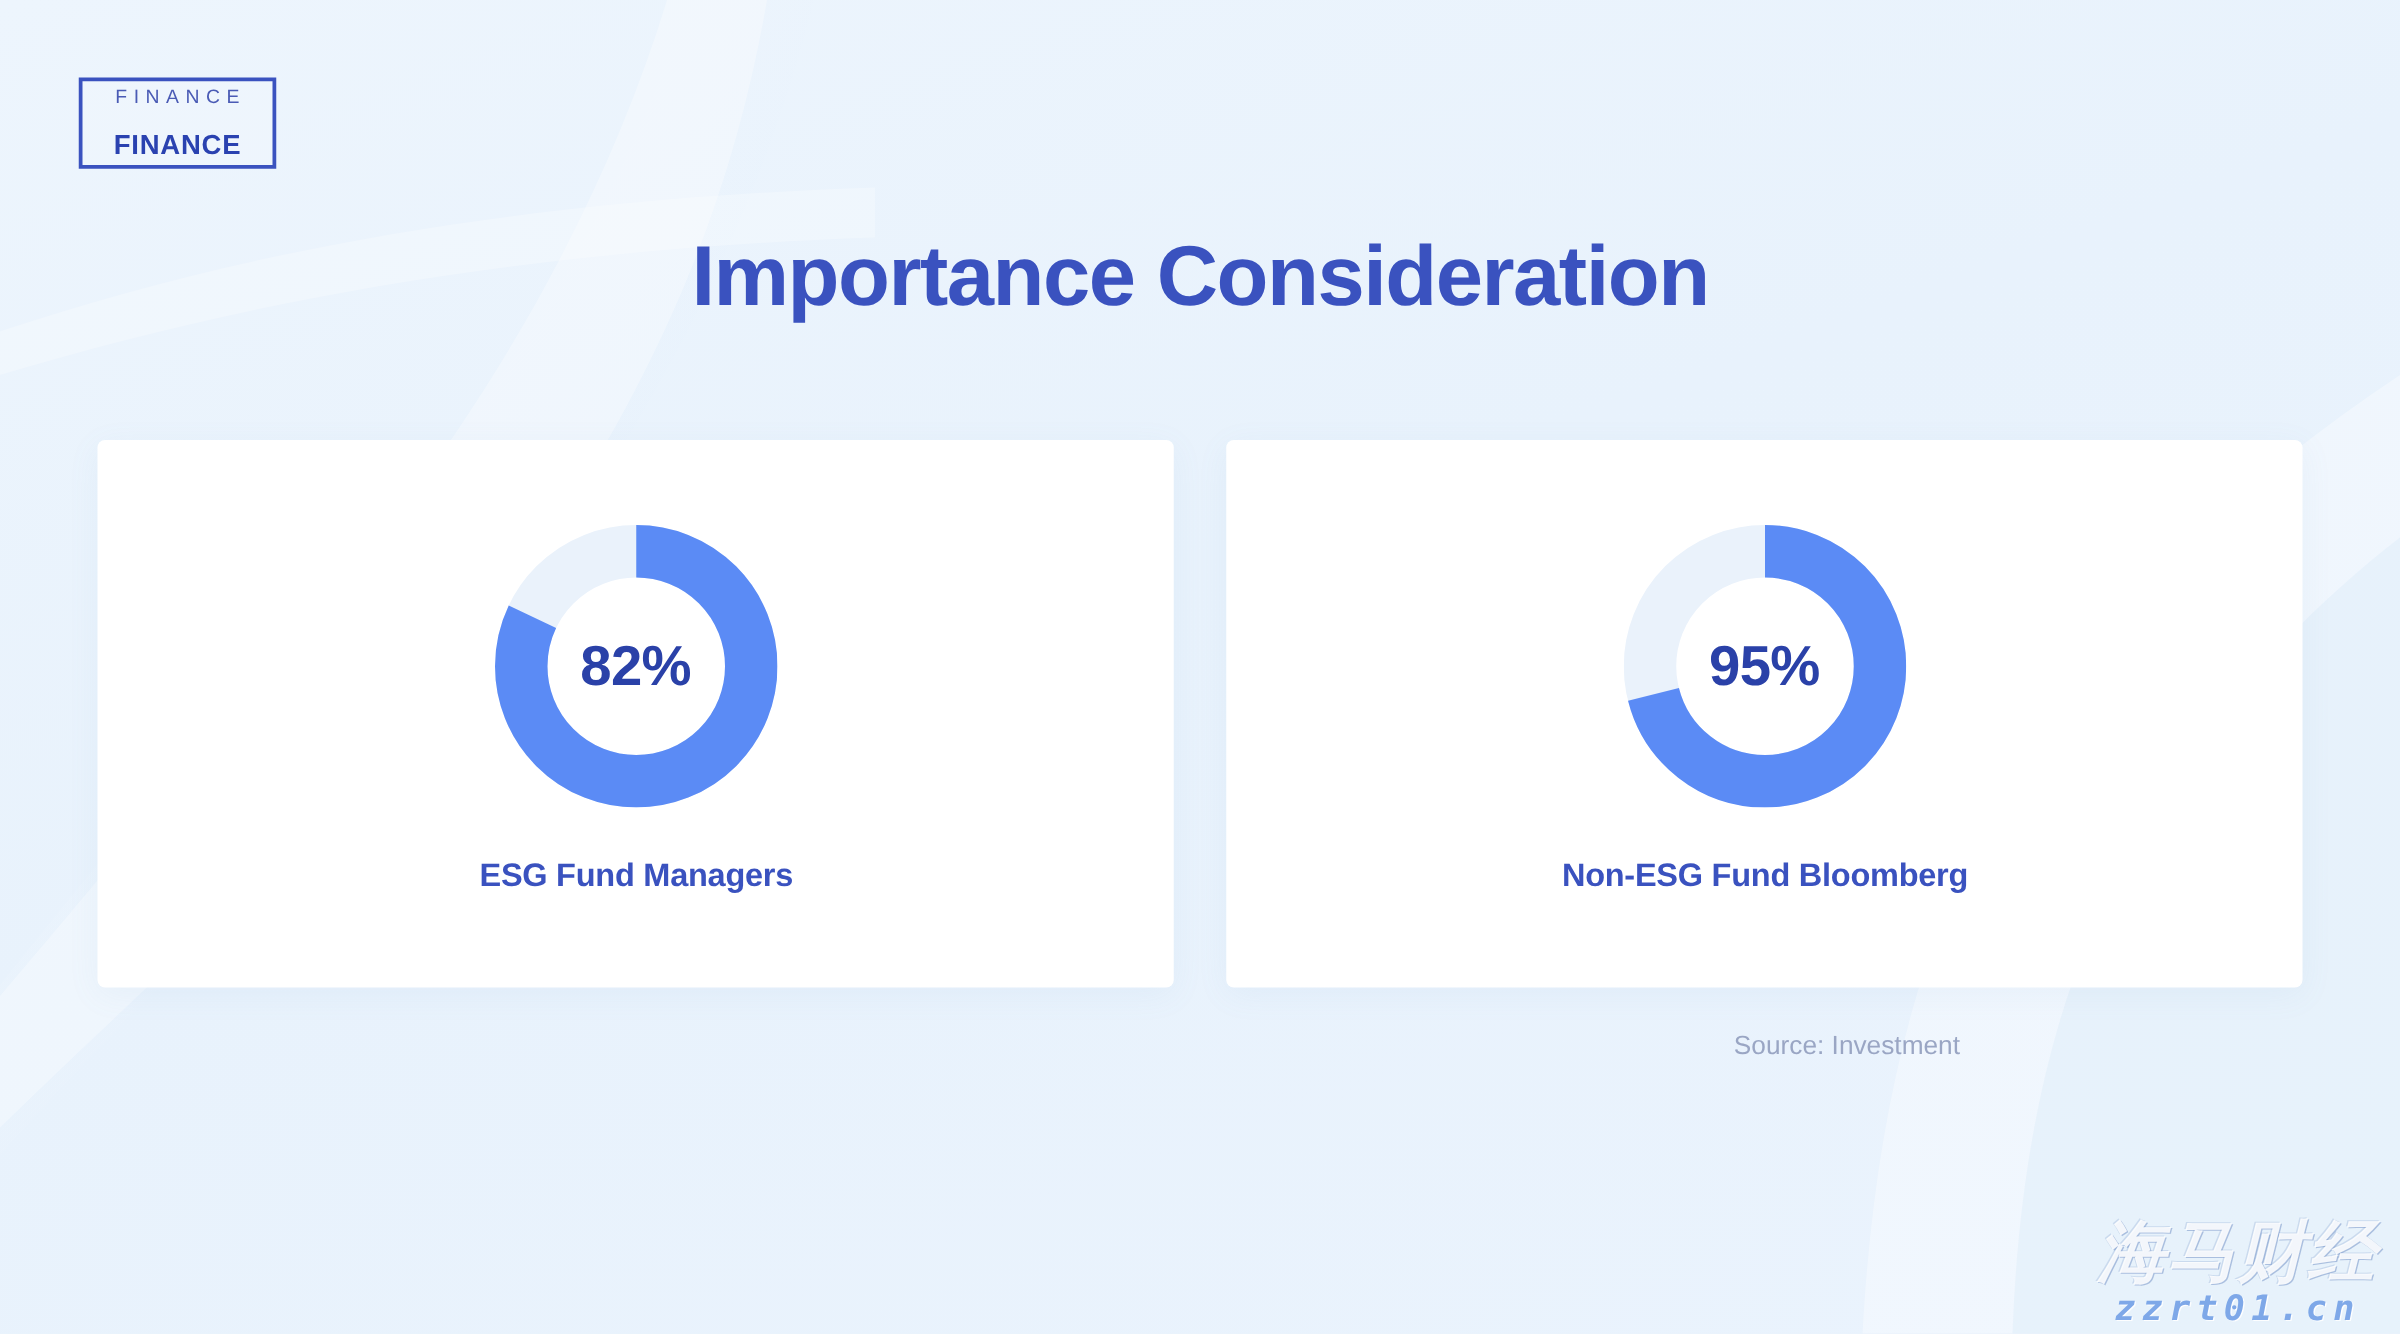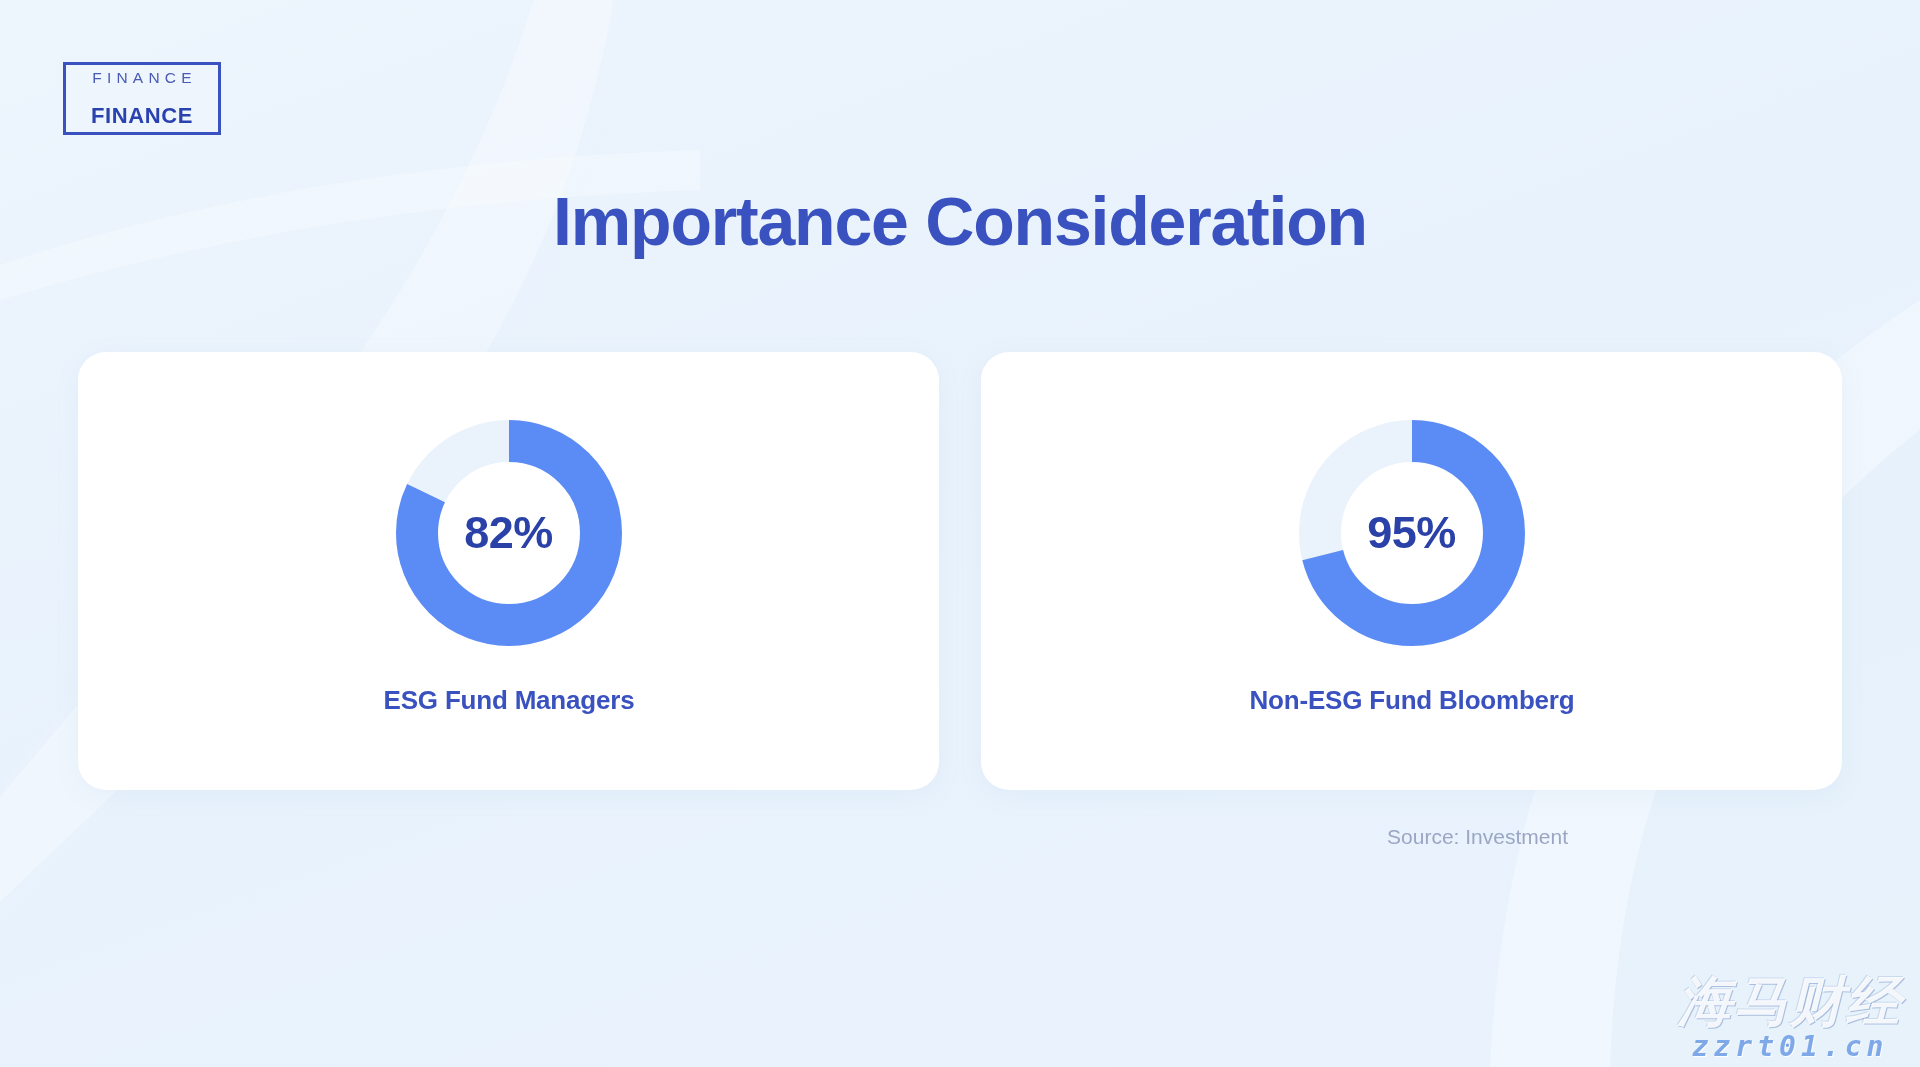--- a/index.html
+++ b/index.html
@@ -85,21 +85,21 @@
     left: 78px;
     top: 352px;
     width: 1764px;
     height: 438px;
     display: flex;
     gap: 42px;
   }
   .card {
     flex: 1;
     background: #ffffff;
-    border-radius: 28px;
+    border-radius: 6px;
     position: relative;
     box-shadow: 0 6px 26px rgba(120,150,200,0.07);
   }
 
   .donut-wrap {
     position: absolute;
     left: 50%;
     top: 68px;
     transform: translateX(-50%);
     width: 226px;

